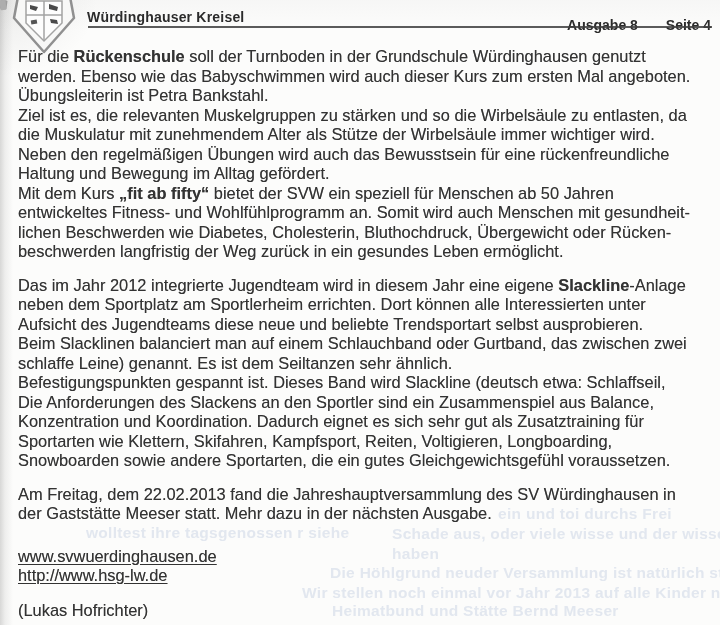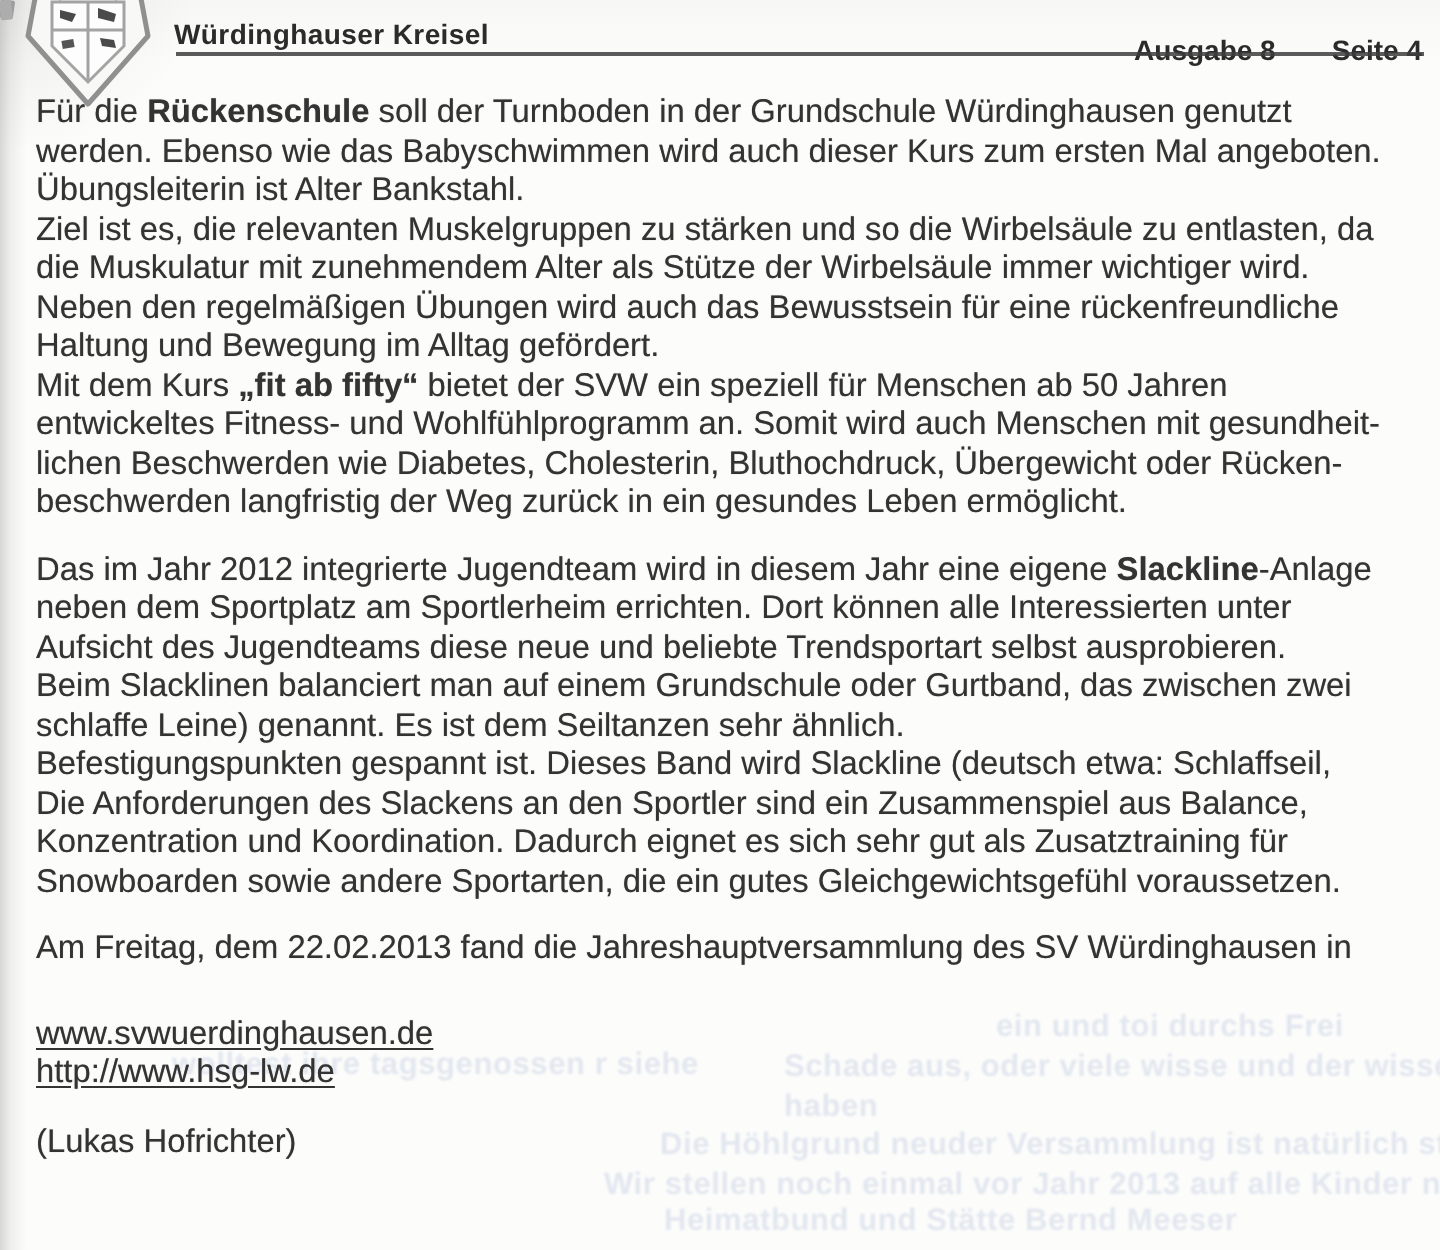--- a/index.html
+++ b/index.html
@@ -68,43 +68,45 @@
     <span>Ausgabe 8</span>
     <span>Seite 4</span>
   </div>
   <div class="rule"></div>
 
   <div class="col">
     <div>
         <div class="block">
           <div class="tline"><span>Für die </span><span class="bold">Rückenschule</span><span> soll der Turnboden in der Grundschule Würdinghausen genutzt</span></div>
           <div class="tline"><span>werden. Ebenso wie das Babyschwimmen wird auch dieser Kurs zum ersten Mal angeboten.</span></div>
-          <div class="tline"><span>Übungsleiterin ist Alter Bankstahl.</span></div>
+          <div class="tline"><span>Übungsleiterin ist Petra Bankstahl.</span></div>
           <div class="tline"><span>Ziel ist es, die relevanten Muskelgruppen zu stärken und so die Wirbelsäule zu entlasten, da</span></div>
           <div class="tline"><span>die Muskulatur mit zunehmendem Alter als Stütze der Wirbelsäule immer wichtiger wird.</span></div>
           <div class="tline"><span>Neben den regelmäßigen Übungen wird auch das Bewusstsein für eine rückenfreundliche</span></div>
           <div class="tline"><span>Haltung und Bewegung im Alltag gefördert.</span></div>
           <div class="tline"><span>Mit dem Kurs </span><span class="bold">„fit ab fifty“</span><span> bietet der SVW ein speziell für Menschen ab 50 Jahren</span></div>
           <div class="tline"><span>entwickeltes Fitness- und Wohlfühlprogramm an. Somit wird auch Menschen mit gesundheit-</span></div>
           <div class="tline"><span>lichen Beschwerden wie Diabetes, Cholesterin, Bluthochdruck, Übergewicht oder Rücken-</span></div>
           <div class="tline"><span>beschwerden langfristig der Weg zurück in ein gesundes Leben ermöglicht.</span></div>
         </div>
         <div class="block">
           <div class="tline"><span>Das im Jahr 2012 integrierte Jugendteam wird in diesem Jahr eine eigene </span><span class="bold">Slackline</span><span>-Anlage</span></div>
           <div class="tline"><span>neben dem Sportplatz am Sportlerheim errichten. Dort können alle Interessierten unter</span></div>
           <div class="tline"><span>Aufsicht des Jugendteams diese neue und beliebte Trendsportart selbst ausprobieren.</span></div>
-          <div class="tline"><span>Beim Slacklinen balanciert man auf einem Grundschule oder Gurtband, das zwischen zwei</span></div>
+          <div class="tline"><span>Beim Slacklinen balanciert man auf einem Schlauchband oder Gurtband, das zwischen zwei</span></div>
           <div class="tline"><span>schlaffe Leine) genannt. Es ist dem Seiltanzen sehr ähnlich.</span></div>
           <div class="tline"><span>Befestigungspunkten gespannt ist. Dieses Band wird Slackline (deutsch etwa: Schlaffseil,</span></div>
           <div class="tline"><span>Die Anforderungen des Slackens an den Sportler sind ein Zusammenspiel aus Balance,</span></div>
           <div class="tline"><span>Konzentration und Koordination. Dadurch eignet es sich sehr gut als Zusatztraining für</span></div>
+          <div class="tline"><span>Sportarten wie Klettern, Skifahren, Kampfsport, Reiten, Voltigieren, Longboarding,</span></div>
           <div class="tline"><span>Snowboarden sowie andere Sportarten, die ein gutes Gleichgewichtsgefühl voraussetzen.</span></div>
         </div>
         <div class="block">
           <div class="tline"><span>Am Freitag, dem 22.02.2013 fand die Jahreshauptversammlung des SV Würdinghausen in</span></div>
+          <div class="tline"><span>der Gaststätte Meeser statt. Mehr dazu in der nächsten Ausgabe.</span></div>
         </div>
       </div>
     <div class="links-block">
         <div><a class="doclink" href="#">www.svwuerdinghausen.de</a></div>
         <div><a class="doclink" href="#">http://www.hsg-lw.de</a></div>
       </div>
     <div class="author">(Lukas Hofrichter)</div>
   </div>
 
 </div>

